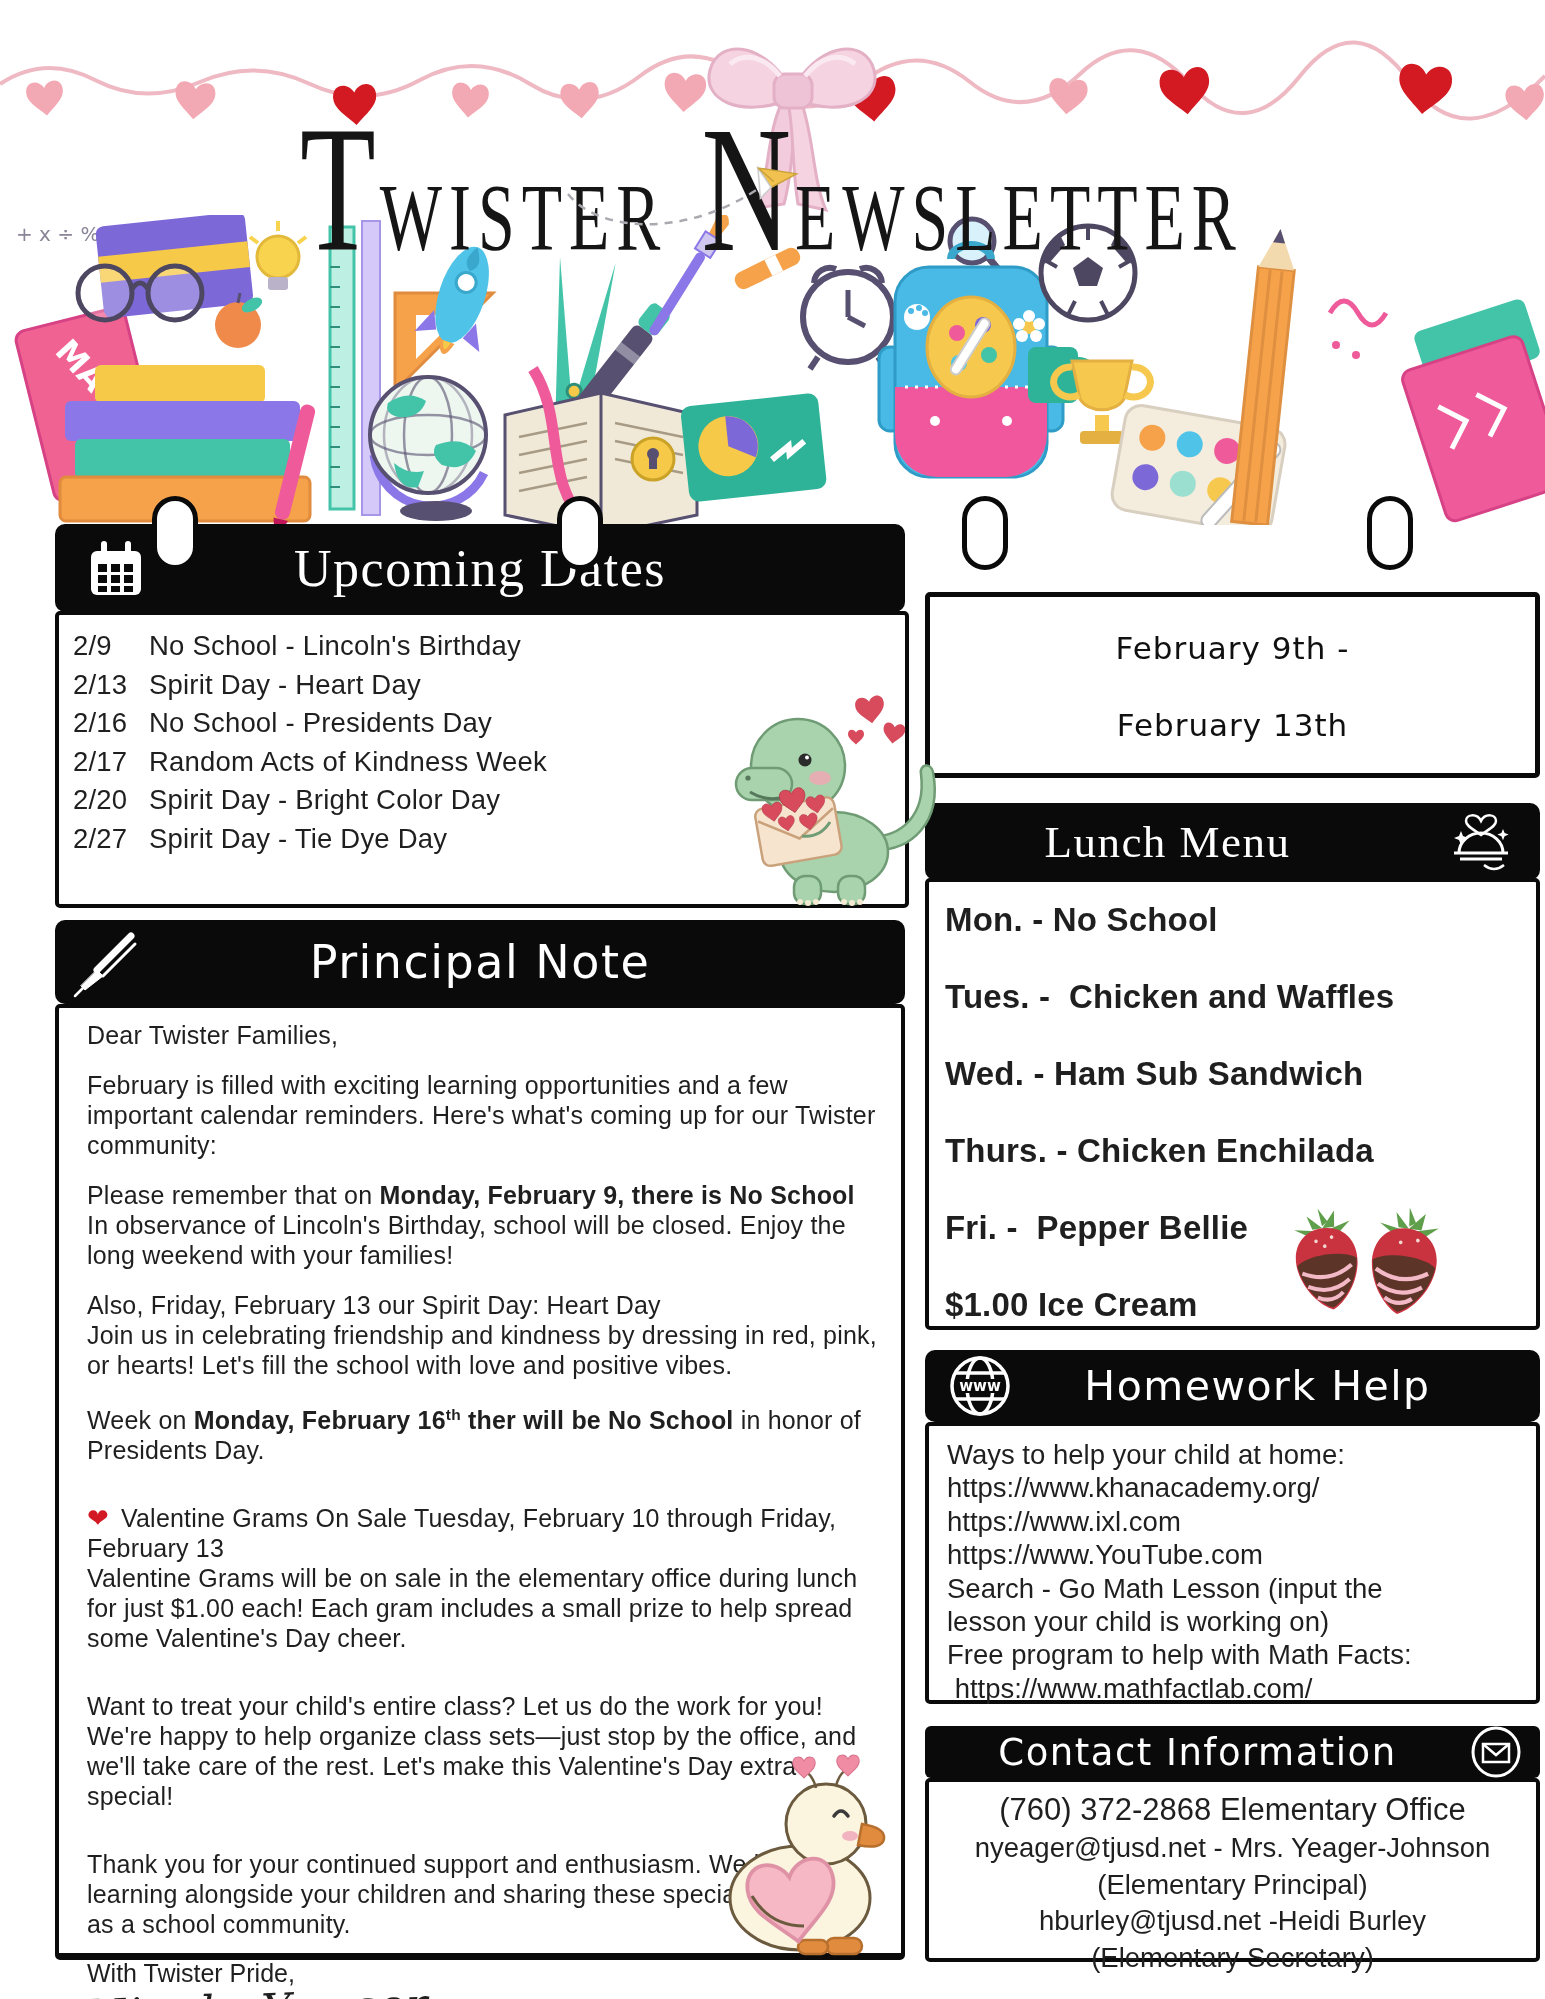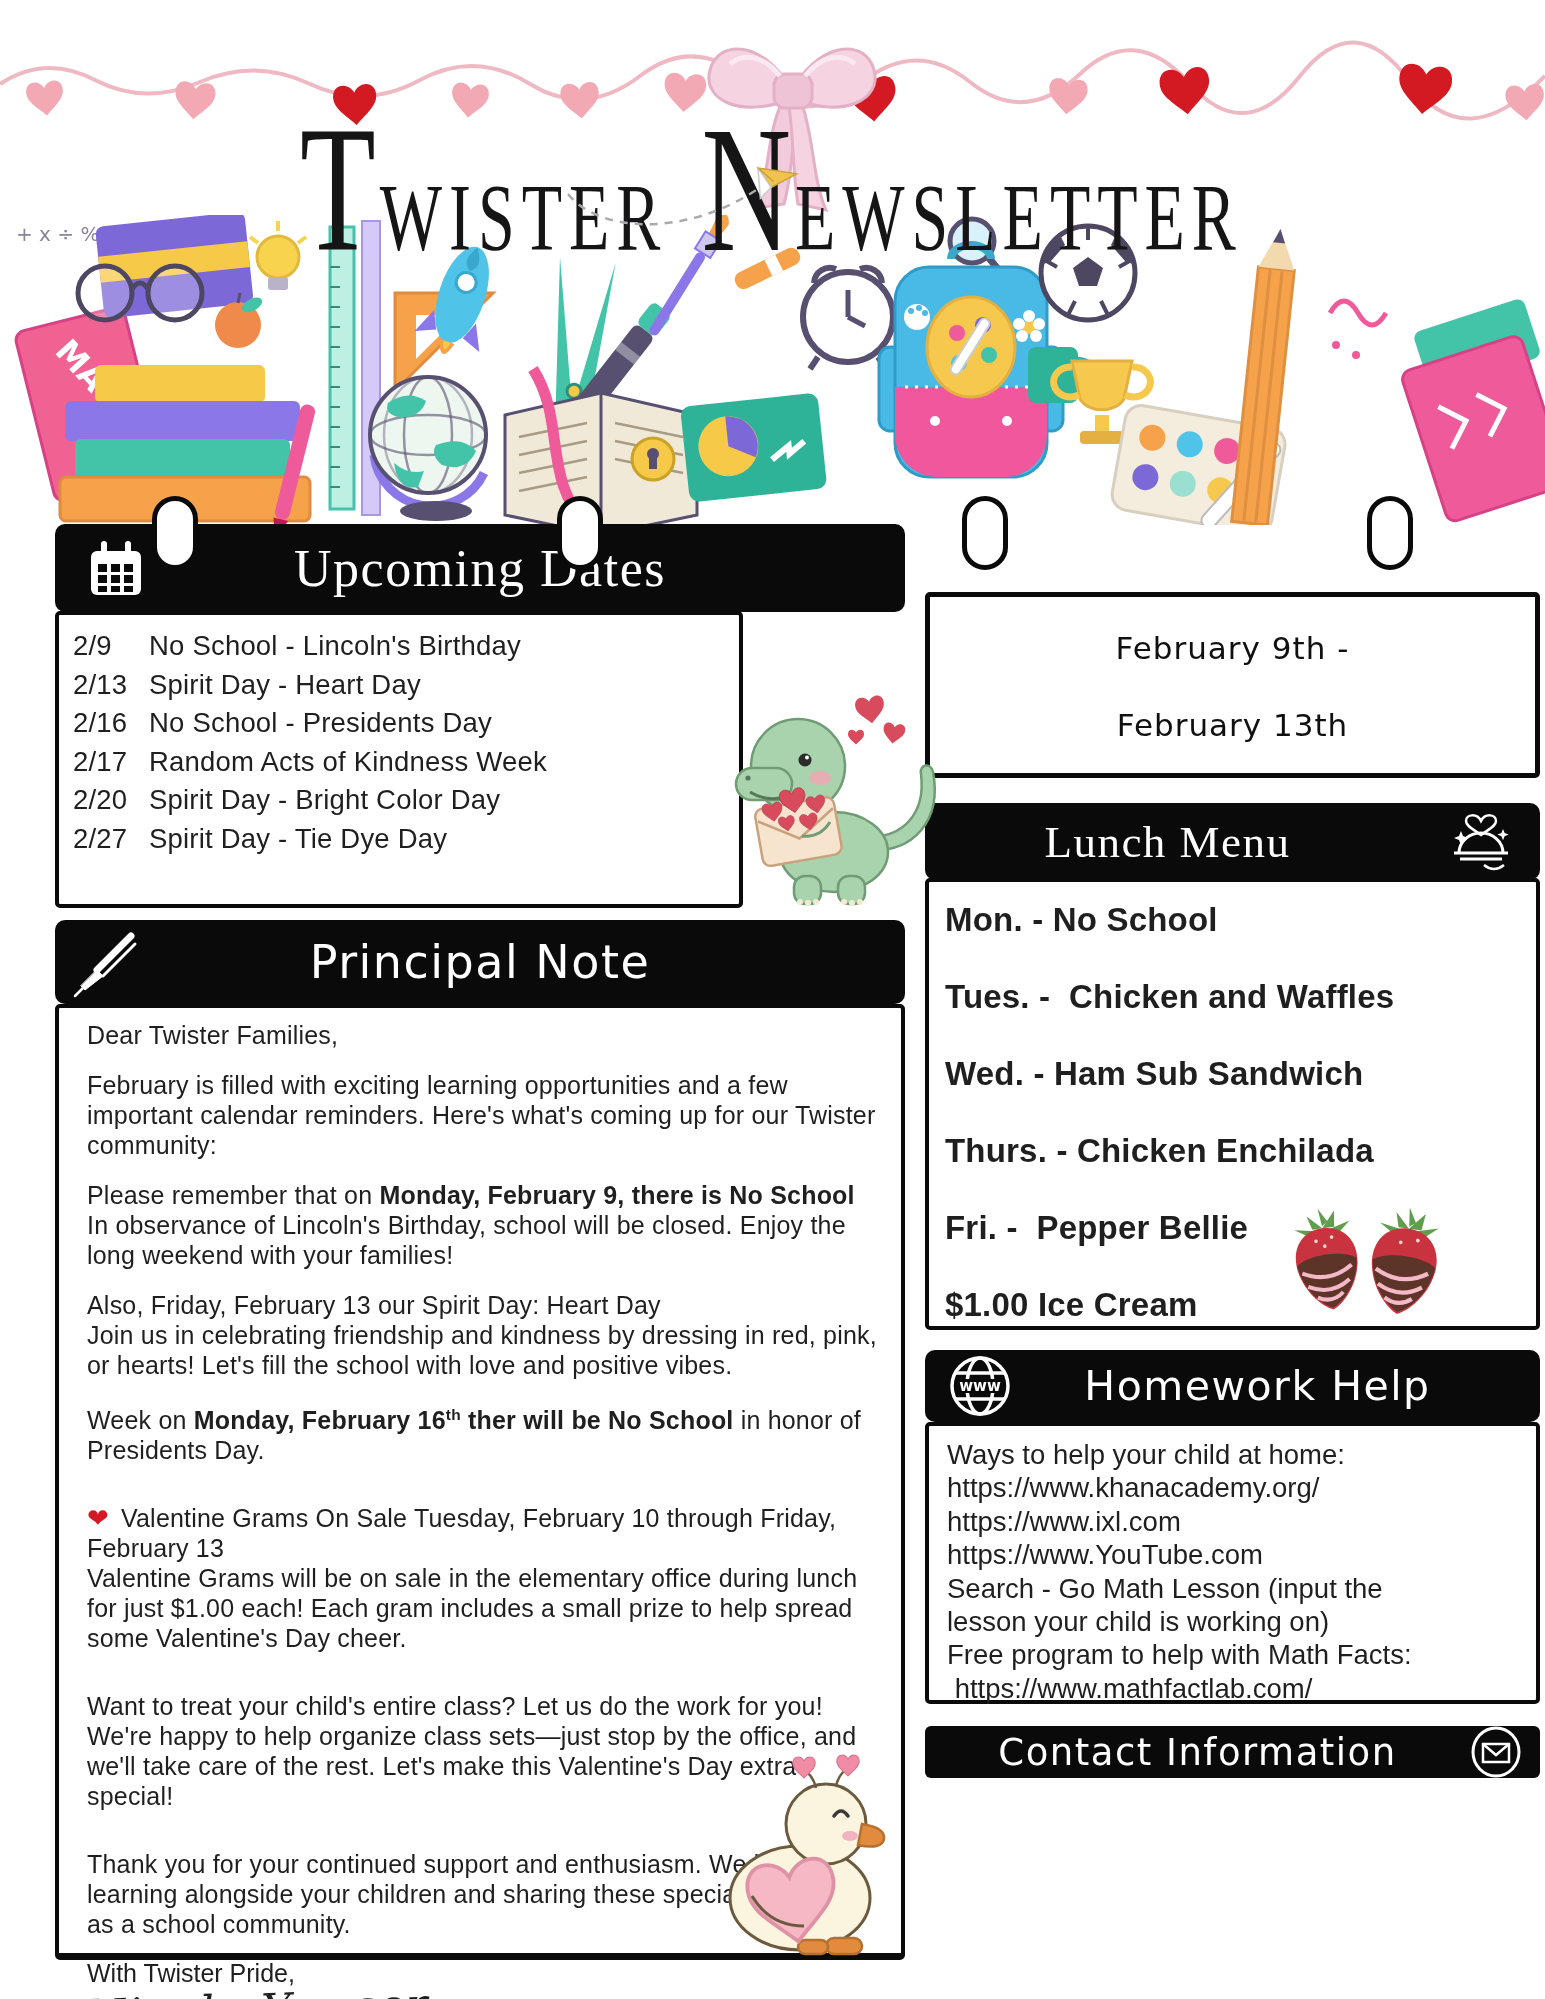--- a/index.html
+++ b/index.html
@@ -13,21 +13,21 @@
   .masthead .cap{font-size:124px;letter-spacing:4px;}
   .masthead .low{font-size:66px;letter-spacing:7px;}
   .masthead .wordgap{display:inline-block;width:34px;}
   
   .bar{position:absolute;background:#0a0a0a;border-radius:10px;display:flex;align-items:center;justify-content:center;z-index:3;}
   .hd{font-family:"DejaVu Sans",sans-serif;color:#ffffff;letter-spacing:1.5px;}
   .hd-dark{font-family:"DejaVu Sans",sans-serif;color:#101010;letter-spacing:1px;}
   .box{position:absolute;background:#ffffff;border:4px solid #0a0a0a;border-radius:5px;box-sizing:border-box;z-index:2;}
   #upc-bar{left:55px;top:524px;width:850px;height:88px;}
   #upc-bar .hd{font-size:52px;font-family:Liberation Serif, serif;}
-  #upc-box{left:55px;top:611px;width:688px;height:297px;padding:12px 10px 0 14px;}
+  #upc-box{left:55px;top:611px;width:854px;height:297px;padding:12px 10px 0 14px;}
   #pn-bar{left:55px;top:920px;width:850px;height:84px;}
   #pn-bar .hd{font-size:46px;}
   #pn-box{left:55px;top:1004px;width:850px;height:956px;border-bottom-width:7px;padding:12px 20px 0 28px;}
   #week-bar{left:925px;top:515px;width:615px;height:90px;}
   #week-bar .hd{font-size:50px;}
   #feb-box{left:925px;top:592px;width:615px;height:186px;border-width:5px;text-align:center;padding-top:13px;}
   #feb-box .hd-dark{font-size:31px;line-height:77px;display:block;}
   #lunch-bar{left:925px;top:803px;width:615px;height:77px;padding-right:130px;box-sizing:border-box;}
   #lunch-bar .hd{font-size:45px;font-family:Liberation Serif, serif;}
   #lunch-box{left:925px;top:878px;width:615px;height:452px;padding:18px 12px 0 16px;}
@@ -527,20 +527,29 @@
   </div>
 
   <div id="ct-bar" class="bar">
     <span class="hd">Contact Information</span>
     <svg class="bar-icon-right" style="right:18px" width="52" height="52" viewBox="0 0 52 52">
       <ellipse cx="26" cy="26" rx="23" ry="24" fill="none" stroke="#ffffff" stroke-width="3"></ellipse>
       <rect x="13" y="18" width="26" height="18" fill="none" stroke="#ffffff" stroke-width="2.5"></rect>
       <path d="M13,18 L26,29 L39,18" fill="none" stroke="#ffffff" stroke-width="2.5"></path>
     </svg>
   </div>
+  <div id="ct-box" class="box">
+    <div id="ct-lines">
+        <div class="ct-line big">(760) 372-2868 Elementary Office</div>
+        <div class="ct-line">nyeager@tjusd.net - Mrs. Yeager-Johnson</div>
+        <div class="ct-line">(Elementary Principal)</div>
+        <div class="ct-line">hburley@tjusd.net -Heidi Burley</div>
+        <div class="ct-line">(Elementary Secretary)</div>
+      </div>
+  </div>
 
   <svg class="abs" style="left:718px;top:680px;z-index:5" width="242" height="232" viewBox="0 0 242 232">
     <path d="M148,170 C196,174 224,140 215,92 C213,82 201,84 203,94 C208,134 184,160 146,156 Z" fill="#a8d3ac" stroke="#6f9c74" stroke-width="2.5"></path>
     <ellipse cx="116" cy="172" rx="54" ry="40" fill="#a8d3ac" stroke="#6f9c74" stroke-width="2.5"></ellipse>
     <g fill="#a8d3ac" stroke="#6f9c74" stroke-width="2.5">
       <rect x="76" y="196" width="27" height="28" rx="11"></rect>
       <rect x="120" y="196" width="27" height="28" rx="11"></rect>
     </g>
     <g fill="#f3ead1">
         <circle cx="82" cy="222" r="3"></circle>

